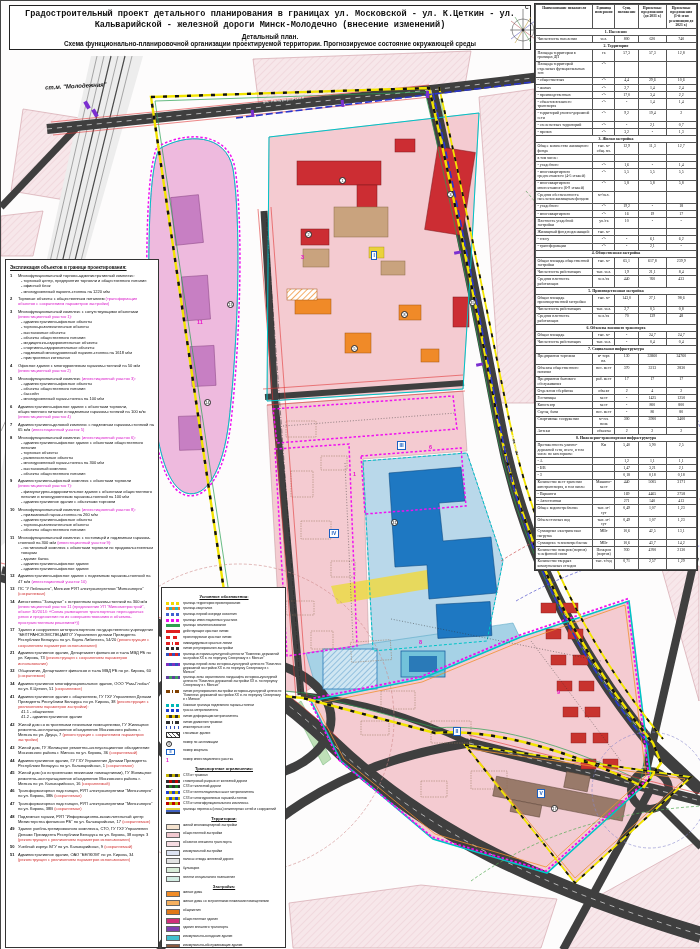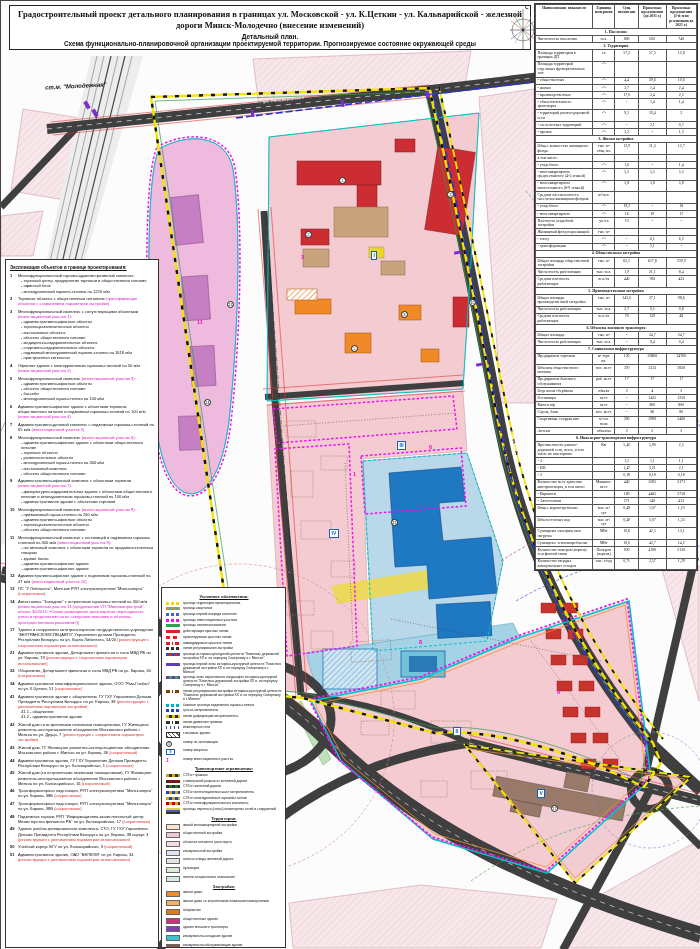--- a/index.html
+++ b/index.html
@@ -12,21 +12,21 @@
   .lbl-station{font-size:6px;font-weight:bold;font-style:italic;color:#111;}
   .lbl-street{font-size:4px;color:#fff;letter-spacing:.4px;}
   .q-badge{font-size:5px;font-weight:bold;color:#1a5fc0;background:#fff;border:.8px solid #1a5fc0;
            padding:0 1.5px;line-height:7px;}
   .inv-num{font-size:5.5px;font-weight:bold;color:#e812c8;}
   .circ-marker{font-size:3.6px;color:#111;background:#fff;border:.6px solid #222;border-radius:50%;
                width:7px;height:7px;line-height:6.4px;text-align:center;}
   
   .title-block{position:absolute;left:8px;top:4px;width:522px;border:1px solid #222;background:#fff;
                text-align:center;padding:3px 6px 2px;z-index:2;}
-  .t1{font-family:Liberation Serif, serif;font-weight:bold;font-size:8.6px;line-height:1.3;color:#111;}
+  .t1{font-family:Liberation Mono, monospace;font-weight:bold;font-size:8.6px;line-height:1.3;color:#111;}
   .t2{font-size:6.6px;font-weight:bold;margin-top:2px;color:#111;}
   .t3{font-size:6.4px;font-weight:bold;color:#111;}
   .compass{position:absolute;left:504px;top:2px;width:36px;height:48px;z-index:2;}
   
   .ind-table{position:absolute;right:3px;top:2px;width:164px;background:#fff;border:1px solid #333;z-index:2;}
   .ind-table table{width:100%;border-collapse:collapse;font-family:"Liberation Serif",serif;font-size:3.9px;color:#111;}
   .ind-table th,.ind-table td{border:0.5px solid #555;padding:0.8px 1.5px;vertical-align:top;line-height:1.15;}
   .ind-table th{font-weight:bold;text-align:center;font-size:3.7px;}
   .ind-table td.c{text-align:center;}
   .ind-table td.sec{text-align:center;font-weight:bold;}

